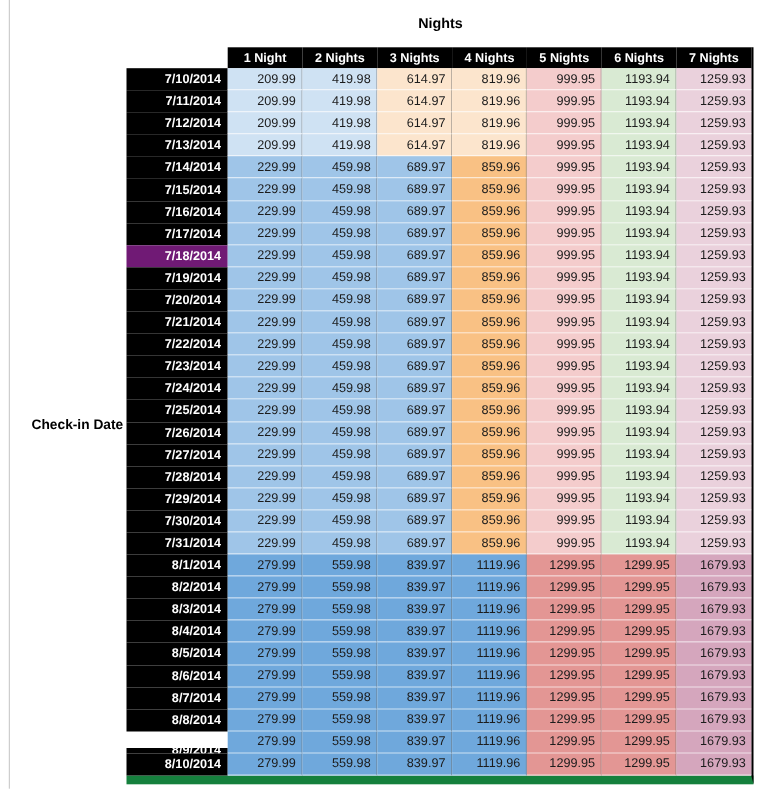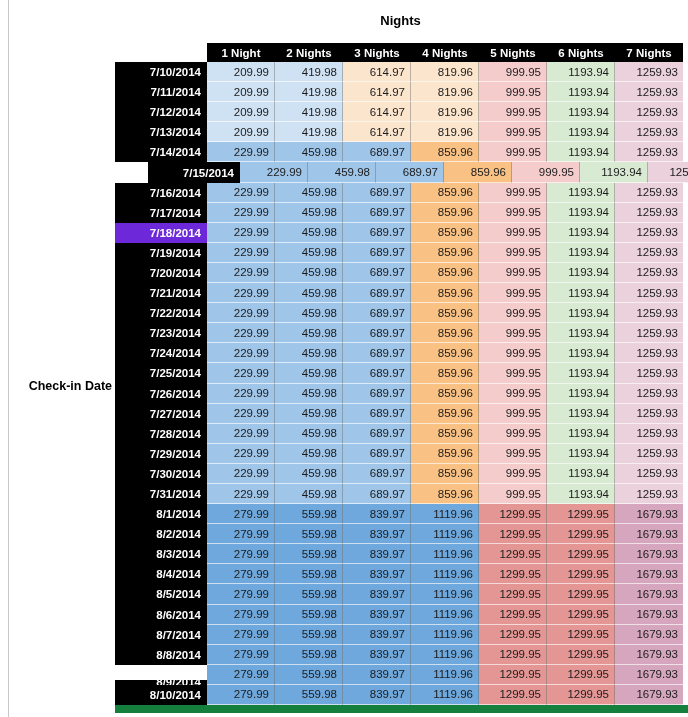--- a/index.html
+++ b/index.html
@@ -110,21 +110,21 @@
         <div class="datecell" style="background: rgb(0, 0, 0); color: rgb(255, 255, 255);">7/14/2014</div>
         <div class="cell" style="background: rgb(159, 197, 232);">229.99</div>
         <div class="cell" style="background: rgb(159, 197, 232);">459.98</div>
         <div class="cell" style="background: rgb(159, 197, 232);">689.97</div>
         <div class="cell" style="background: rgb(249, 193, 132);">859.96</div>
         <div class="cell" style="background: rgb(244, 204, 204);">999.95</div>
         <div class="cell" style="background: rgb(217, 234, 211);">1193.94</div>
         <div class="cell" style="background: rgb(234, 209, 220);">1259.93</div>
       </div>
       <div class="row">
-        <div class="datecell" style="background: rgb(0, 0, 0); color: rgb(255, 255, 255); margin-left: 33px;">7/15/2014</div>
+        <div class="datecell" style="background: rgb(0, 0, 0); color: rgb(255, 255, 255);">7/15/2014</div>
         <div class="cell" style="background: rgb(159, 197, 232);">229.99</div>
         <div class="cell" style="background: rgb(159, 197, 232);">459.98</div>
         <div class="cell" style="background: rgb(159, 197, 232);">689.97</div>
         <div class="cell" style="background: rgb(249, 193, 132);">859.96</div>
         <div class="cell" style="background: rgb(244, 204, 204);">999.95</div>
         <div class="cell" style="background: rgb(217, 234, 211);">1193.94</div>
         <div class="cell" style="background: rgb(234, 209, 220);">1259.93</div>
       </div>
       <div class="row">
         <div class="datecell" style="background: rgb(0, 0, 0); color: rgb(255, 255, 255);">7/16/2014</div>
@@ -140,21 +140,21 @@
         <div class="datecell" style="background: rgb(0, 0, 0); color: rgb(255, 255, 255);">7/17/2014</div>
         <div class="cell" style="background: rgb(159, 197, 232);">229.99</div>
         <div class="cell" style="background: rgb(159, 197, 232);">459.98</div>
         <div class="cell" style="background: rgb(159, 197, 232);">689.97</div>
         <div class="cell" style="background: rgb(249, 193, 132);">859.96</div>
         <div class="cell" style="background: rgb(244, 204, 204);">999.95</div>
         <div class="cell" style="background: rgb(217, 234, 211);">1193.94</div>
         <div class="cell" style="background: rgb(234, 209, 220);">1259.93</div>
       </div>
       <div class="row">
-        <div class="datecell" style="background: #6d28d9; color: rgb(255, 255, 255);">7/18/2014</div>
+        <div class="datecell" style="background: #701a75; color: rgb(255, 255, 255);">7/18/2014</div>
         <div class="cell" style="background: rgb(159, 197, 232);">229.99</div>
         <div class="cell" style="background: rgb(159, 197, 232);">459.98</div>
         <div class="cell" style="background: rgb(159, 197, 232);">689.97</div>
         <div class="cell" style="background: rgb(249, 193, 132);">859.96</div>
         <div class="cell" style="background: rgb(244, 204, 204);">999.95</div>
         <div class="cell" style="background: rgb(217, 234, 211);">1193.94</div>
         <div class="cell" style="background: rgb(234, 209, 220);">1259.93</div>
       </div>
       <div class="row">
         <div class="datecell" style="background: rgb(0, 0, 0); color: rgb(255, 255, 255);">7/19/2014</div>

